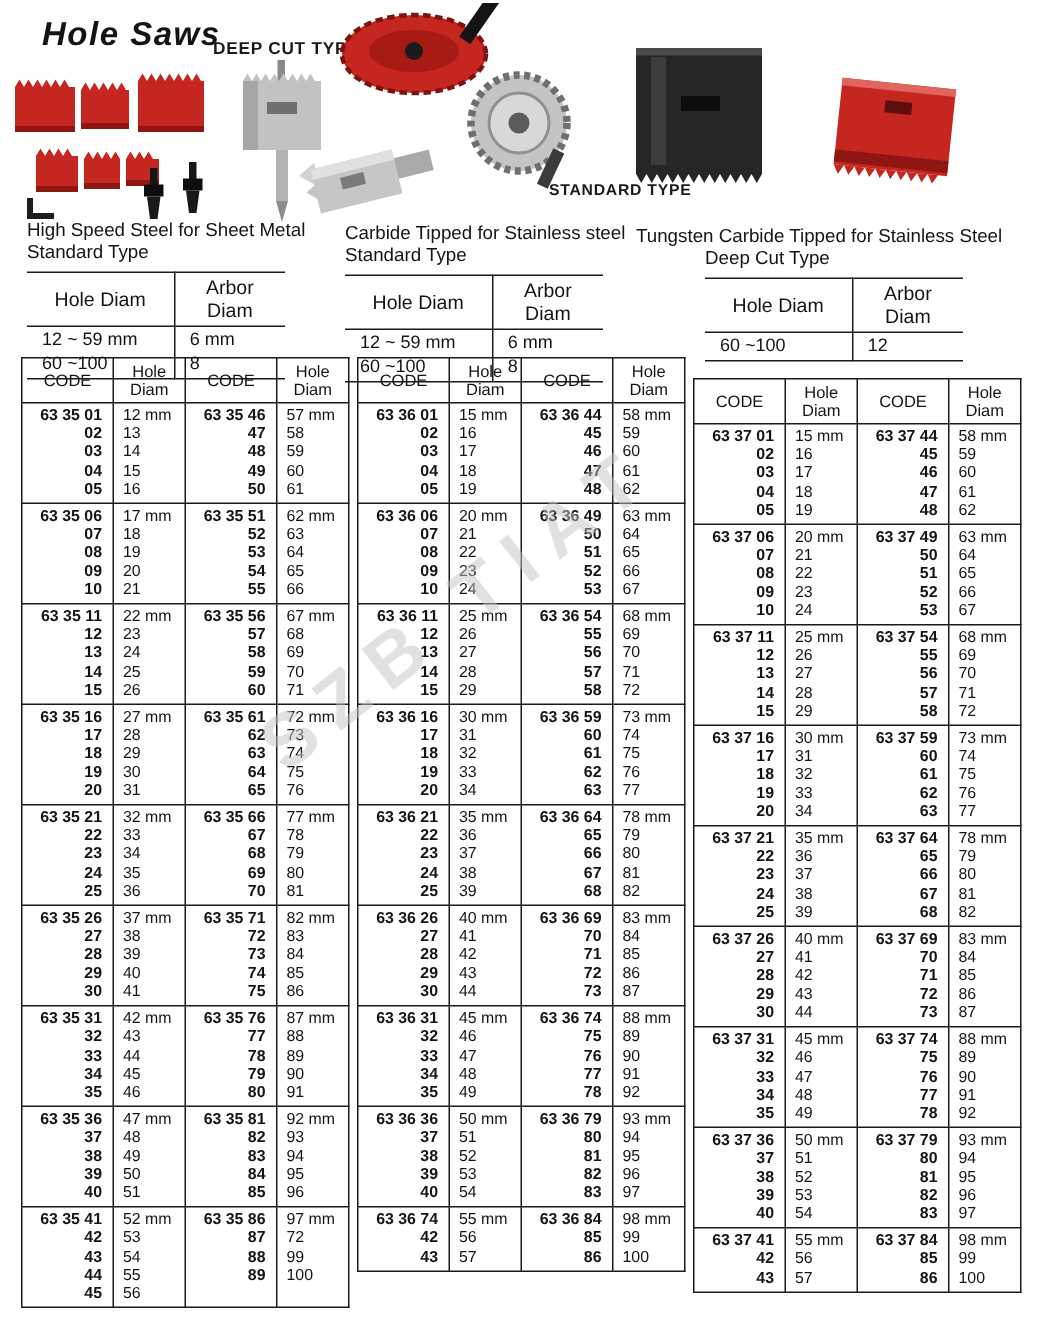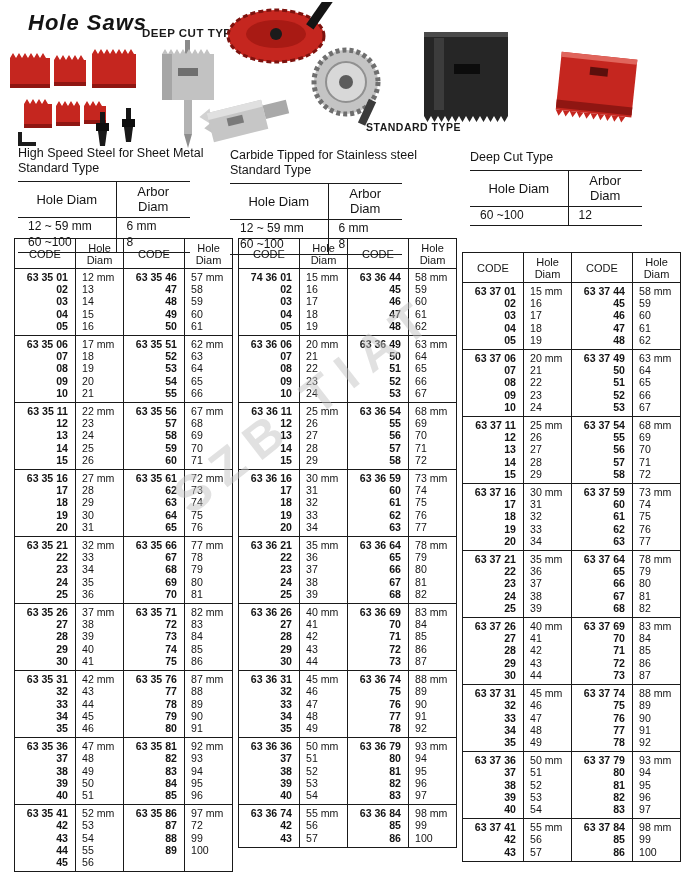--- a/index.html
+++ b/index.html
@@ -181,20 +181,21 @@
           <tr>
             <td>60 ~100</td>
             <td>8</td>
           </tr>
         </tbody>
       </table>
   </div>
 
   <div class="spec" style="left:424px;top:150px">
     <div class="spec-title">
+      <div>Tungsten Carbide Tipped for Stainless Steel</div>
       <div class="indent">Deep Cut Type</div>
     </div>
     <table class="spec-table indent">
         <colgroup>
           <col class="sc1">
           <col class="sc2">
         </colgroup>
         <thead>
           <tr>
             <th>Hole Diam</th>
@@ -530,21 +531,21 @@
             </th>
             <th>
               <div>Hole</div>
               <div>Diam</div>
             </th>
           </tr>
         </thead>
         <tbody>
           <tr>
             <td class="c">
-              <div>74 36 01</div>
+              <div>63 36 01</div>
               <div>02</div>
               <div>03</div>
               <div>04</div>
               <div>05</div>
             </td>
             <td class="d">
               <div>15 mm</div>
               <div>16</div>
               <div>17</div>
               <div>18</div>

